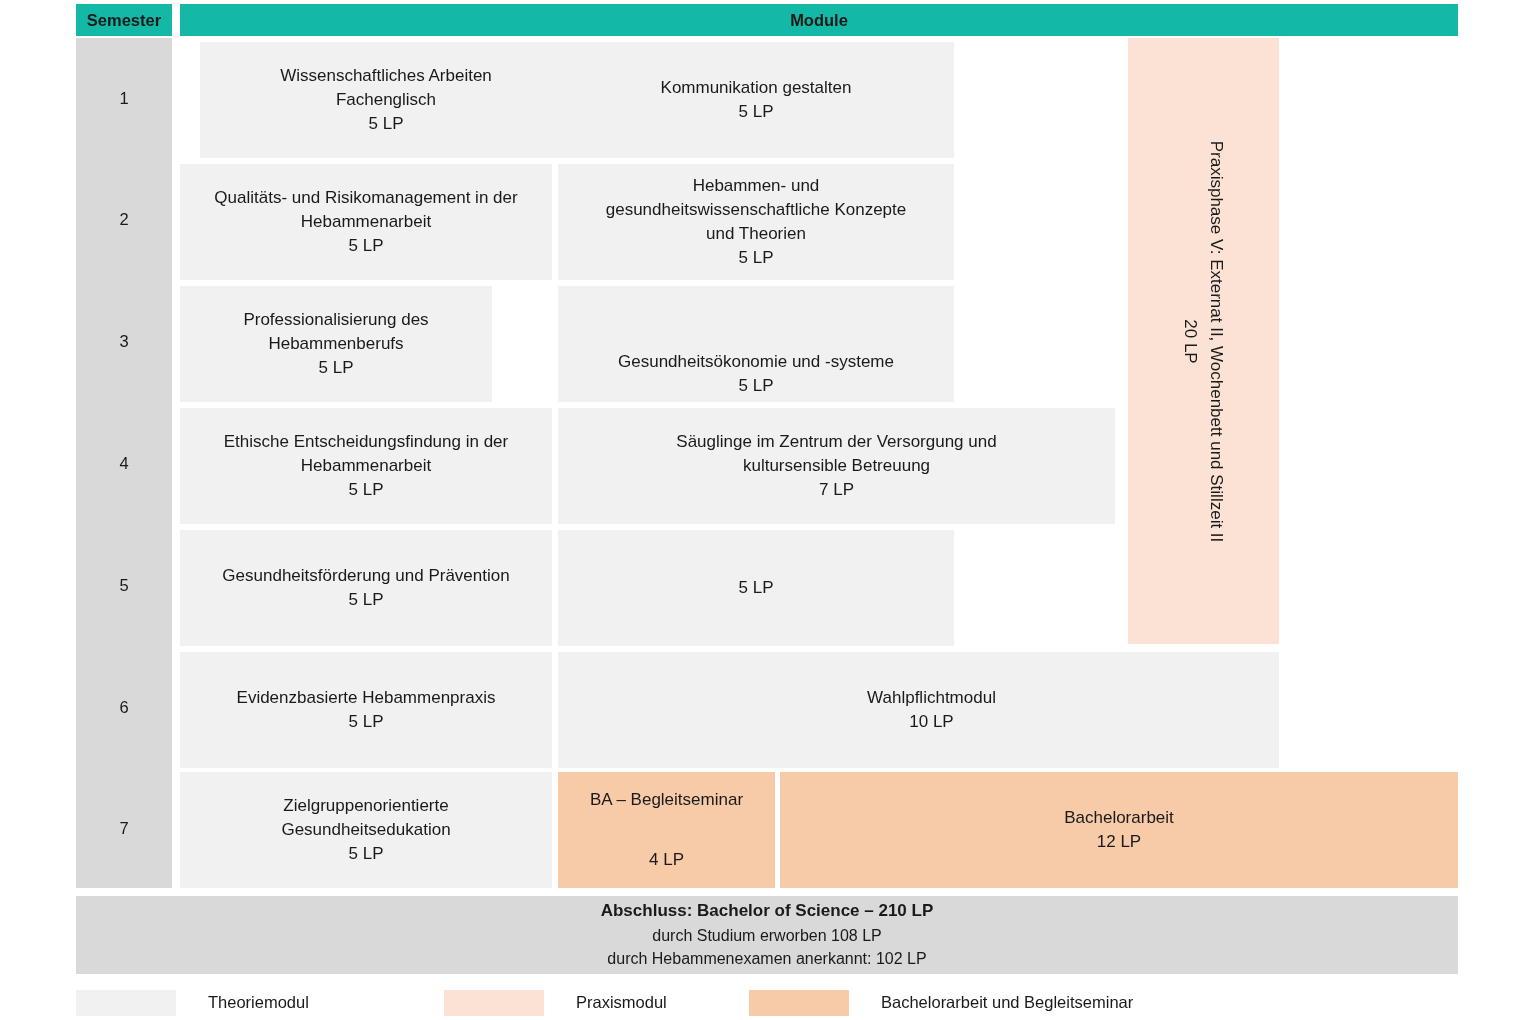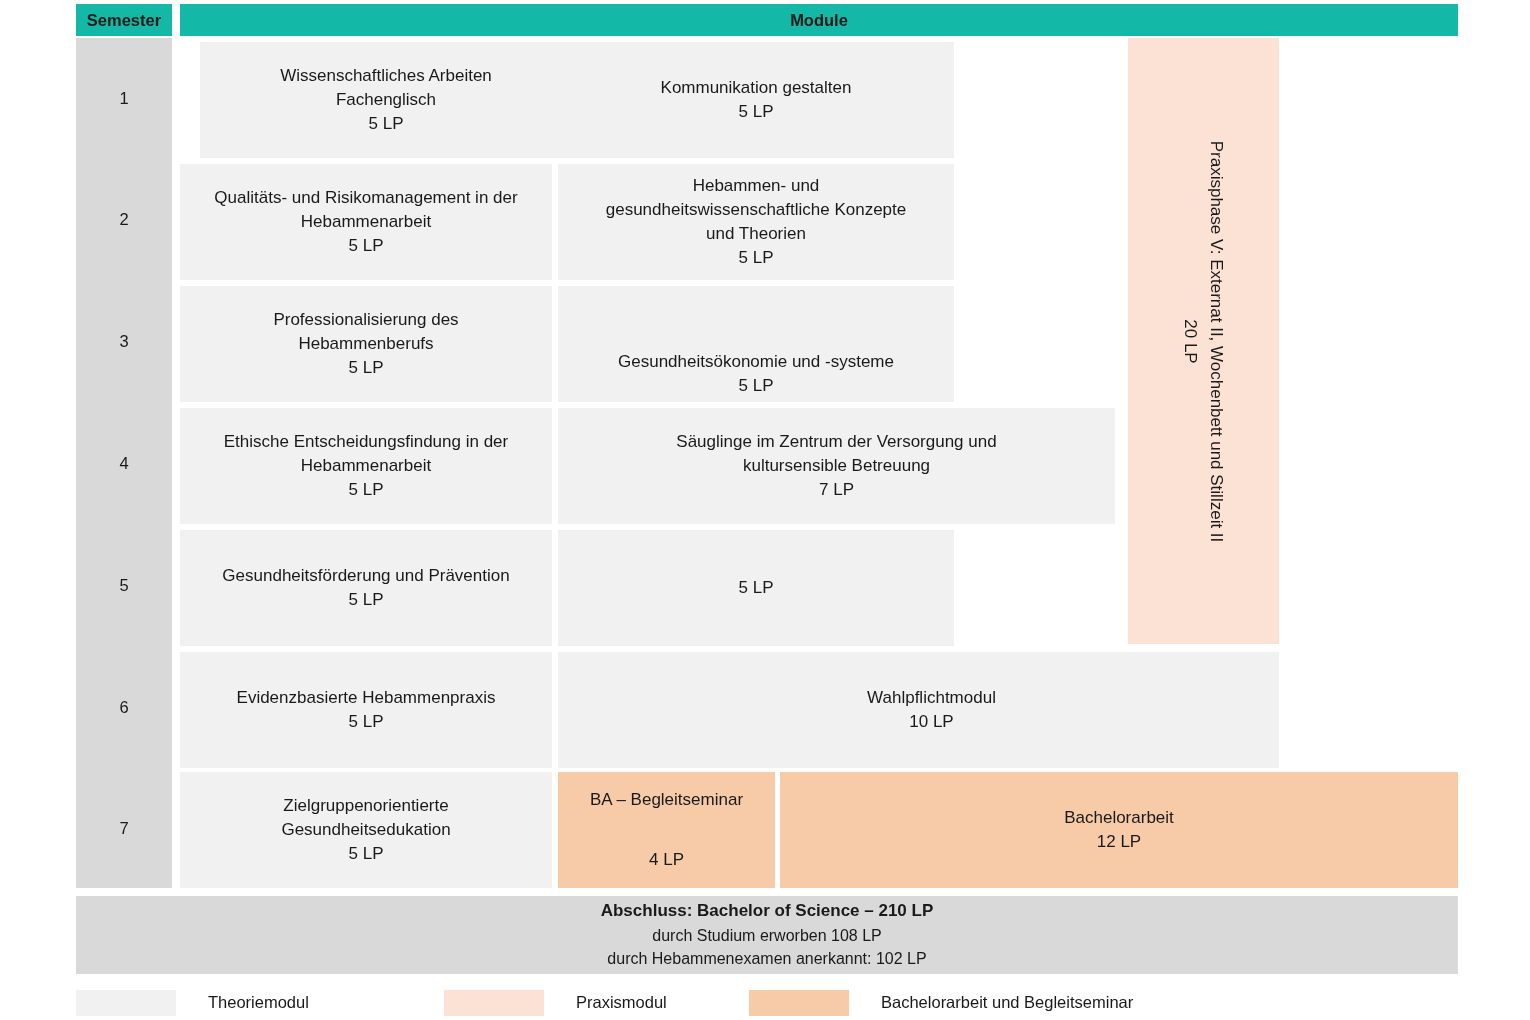--- a/index.html
+++ b/index.html
@@ -129,21 +129,21 @@
 Hebammenarbeit</span>
     <span class="lp">5 LP</span>
   </div>
   <div class="abs mod theorie" style="left:558px;top:164px;width:396px;height:116px;">
     <span class="line">Hebammen- und
 gesundheitswissenschaftliche Konzepte
 und Theorien</span>
     <span class="lp">5 LP</span>
   </div>
 
-  <div class="abs mod theorie" style="left:180px;top:286px;width:372px;height:116px;">
+  <div class="abs mod theorie" style="left:180px;top:286px;width:312px;height:116px;">
     <span class="line">Professionalisierung des
 Hebammenberufs</span>
     <span class="lp">5 LP</span>
   </div>
   <div class="abs mod theorie" style="left:558px;top:286px;width:396px;height:116px;justify-content:flex-end;">
     <span class="line">Gesundheitsökonomie und -systeme</span>
     <span class="lp">5 LP</span>
   </div>
 
   <div class="abs mod theorie" style="left:180px;top:408px;width:372px;height:116px;">

